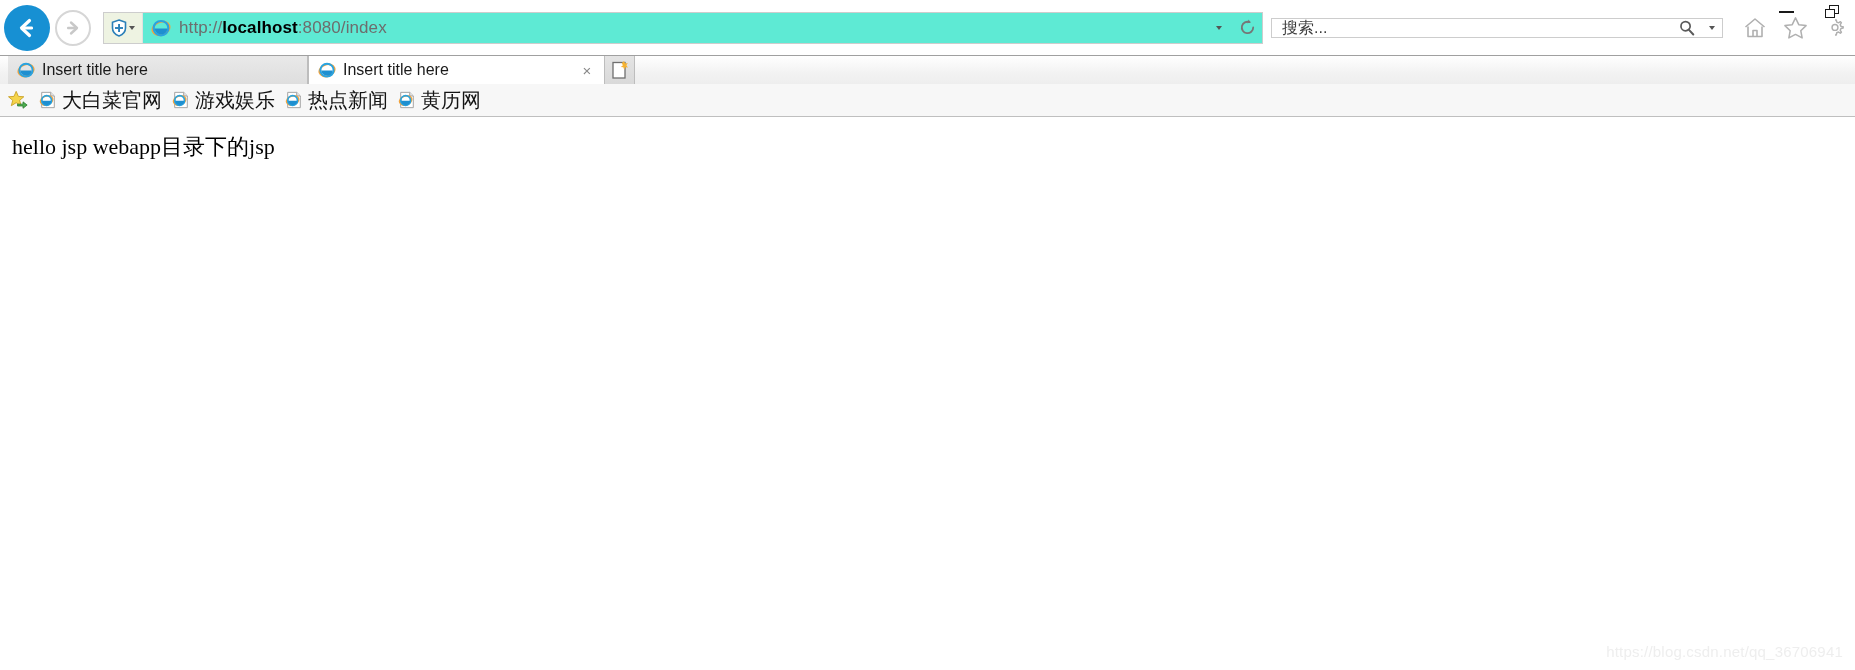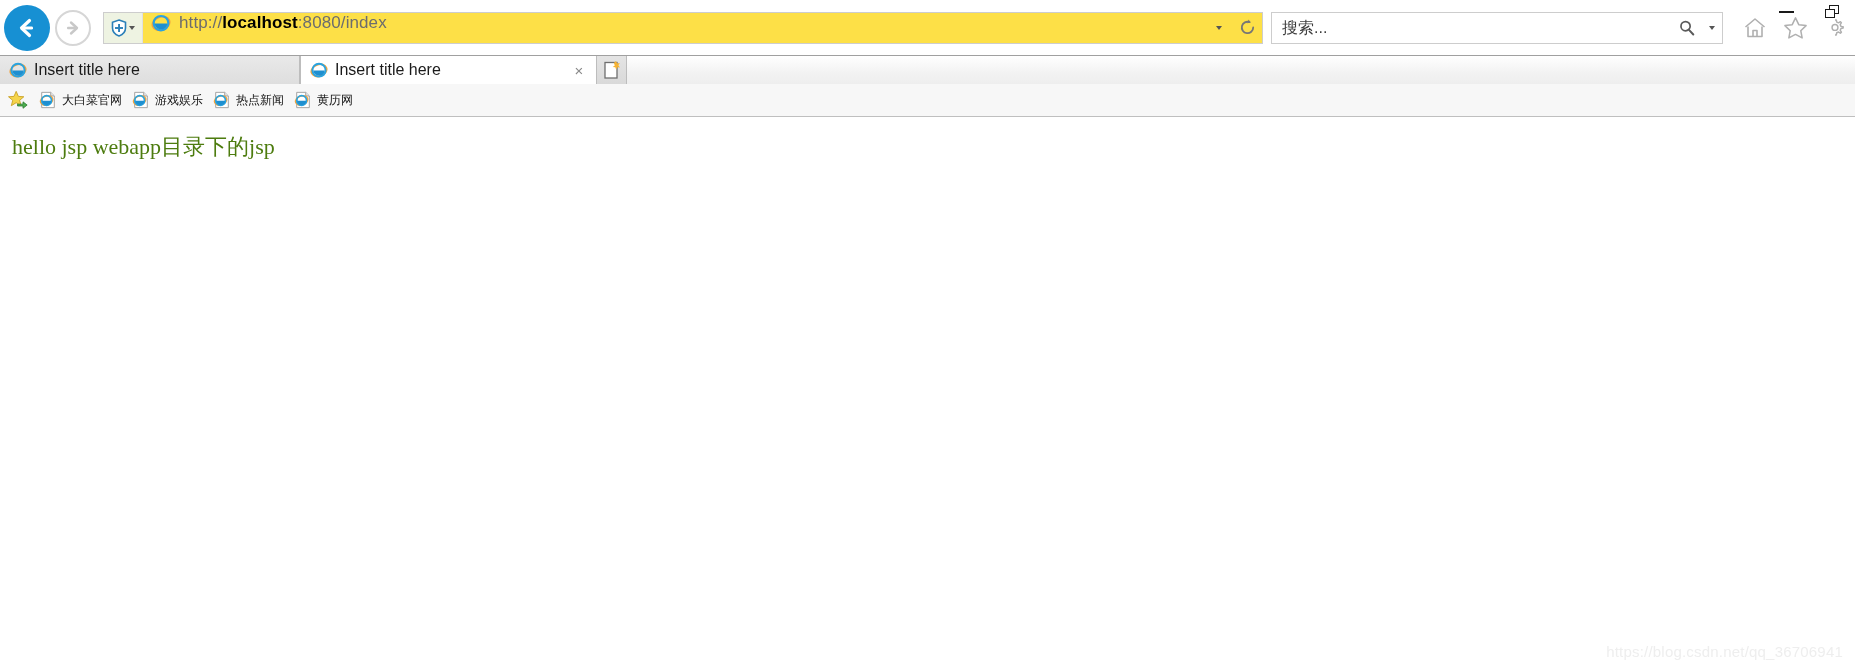--- a/index.html
+++ b/index.html
@@ -95,22 +95,23 @@
     justify-content: center;
     flex: 0 0 auto;
   }
 
   
   .address-bar {
     margin-left: 12px;
     height: 32px;
     flex: 1 1 auto;
     border: 1px solid #cdcdcd;
-    background: #fde047;
-    display: flex;
+    background: #5eead4;
+    display: flex;
+    align-items: center;
     box-sizing: border-box;
     max-width: 1213px;
   }
   .compat-btn {
     width: 38px;
     height: 30px;
     background: #eef3e2;
     border-right: 1px solid #e0e0e0;
     display: flex;
     align-items: center;
@@ -155,21 +156,21 @@
     display: flex;
     align-items: center;
     justify-content: center;
     flex: 0 0 auto;
     cursor: pointer;
   }
 
   
   .search-box {
     margin-left: 8px;
-    height: 32px;
+    height: 20px;
     width: 452px;
     border: 1px solid #cdcdcd;
     background: #ffffff;
     display: flex;
     align-items: center;
     box-sizing: border-box;
     flex: 0 0 auto;
   }
   .search-input {
     border: none;
@@ -210,20 +211,21 @@
     position: absolute;
     top: 55px;
     left: 0;
     width: 1855px;
     height: 29px;
     background: linear-gradient(to bottom, #ffffff 0%, #f2f2f2 62%, #eeeeee 100%);
     border-top: 1px solid #a0a0a0;
     box-sizing: border-box;
     display: flex;
     align-items: flex-end;
+    padding-left: 8px;
   }
   .tab {
     height: 28px;
     display: flex;
     align-items: center;
     box-sizing: border-box;
     cursor: pointer;
     position: relative;
   }
   .tab.inactive {
@@ -301,40 +303,40 @@
     margin-left: 10px;
     cursor: pointer;
     flex: 0 0 auto;
   }
   .fav-item .fav-ico {
     width: 18px; height: 18px;
     flex: 0 0 auto;
   }
   .fav-item .fav-label {
     margin-left: 5px;
-    font-size: 12px;
+    font-size: 20px;
     color: #131313;
     white-space: nowrap;
   }
 
   
   .page-content {
     position: absolute;
     top: 117px;
     left: 0;
     width: 1855px;
     height: 553px;
     background: #ffffff;
     overflow: hidden;
   }
   .page-text {
     margin: 17px 0 0 12px;
     font-family: "Liberation Serif", serif;
     font-size: 22px;
-    color: #4d7c0f;
+    color: #000000;
     line-height: 1.2;
   }
 
   .watermark {
     position: absolute;
     right: 12px;
     bottom: 10px;
     font-size: 15px;
     color: #eeeeee;
     letter-spacing: 0.2px;

